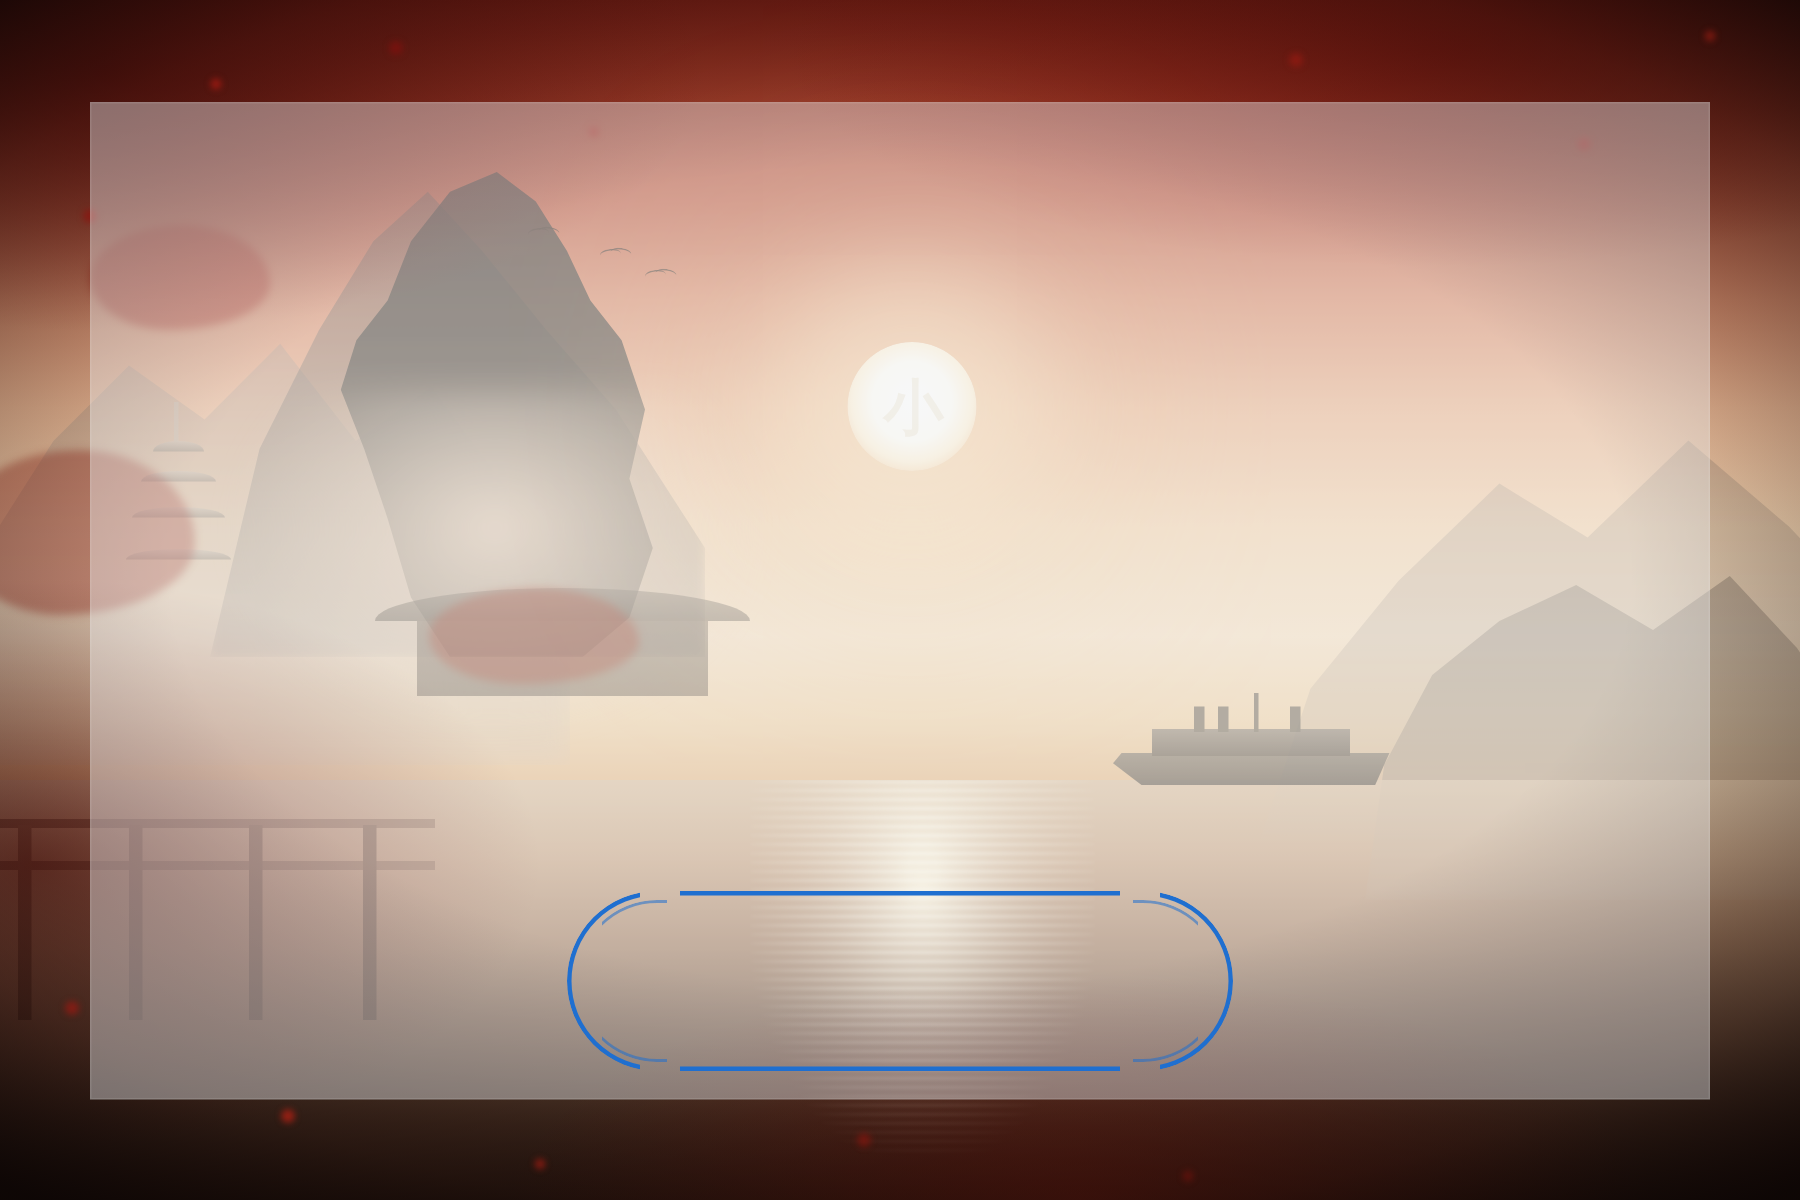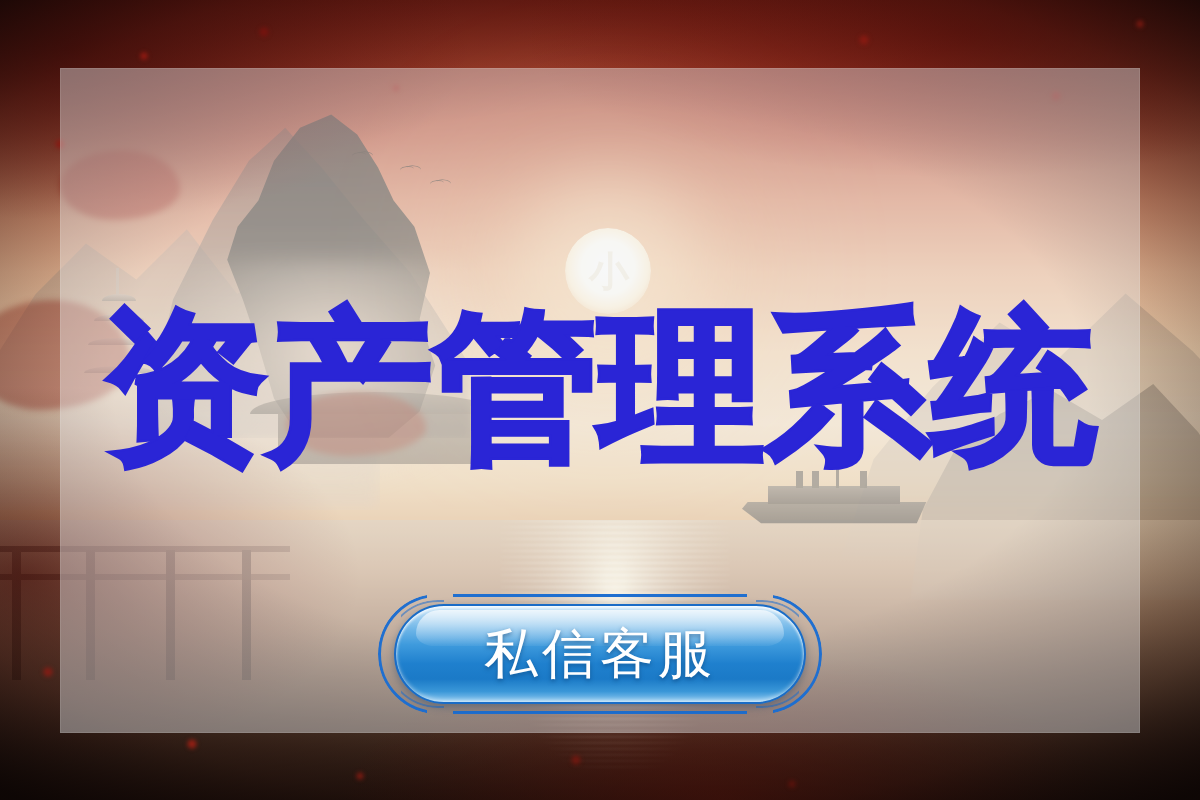--- a/index.html
+++ b/index.html
@@ -453,23 +453,19 @@
       <div class="post" style="left:176px; top:50px;"></div>
       <div class="post" style="left:252px; top:50px;"></div>
     </div>
 
     <div class="canopy"></div>
     <div class="leaf-noise"></div>
   </div>
 
   <div class="panel"></div>
 
-  <div class="title">资产管理系统</div>
 
   <div class="cta-wrap">
     <div class="cta-bracket"></div>
     <div class="cta-bracket thin"></div>
-    <div class="cta-button">
-      <span class="cta-label">私信客服</span>
-    </div>
   </div>
 
 </div>
 
 </body></html>

